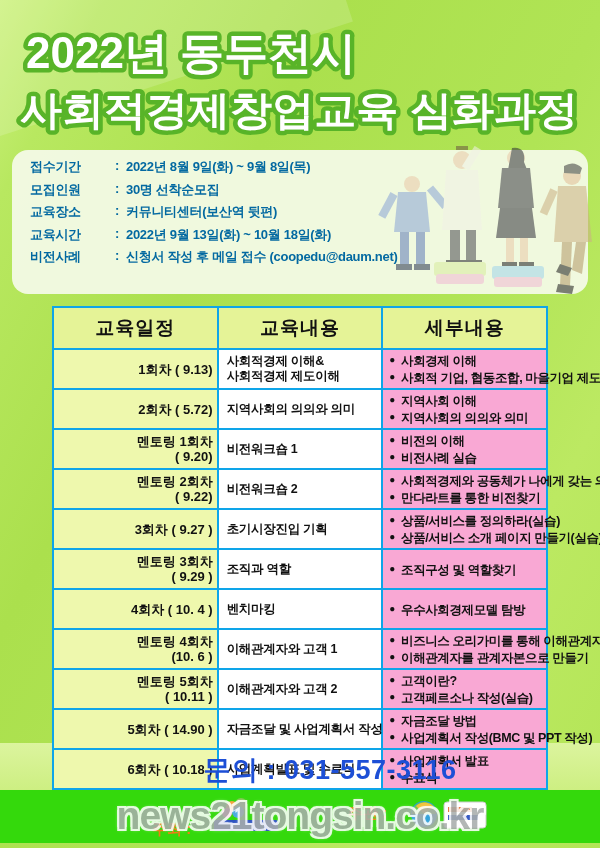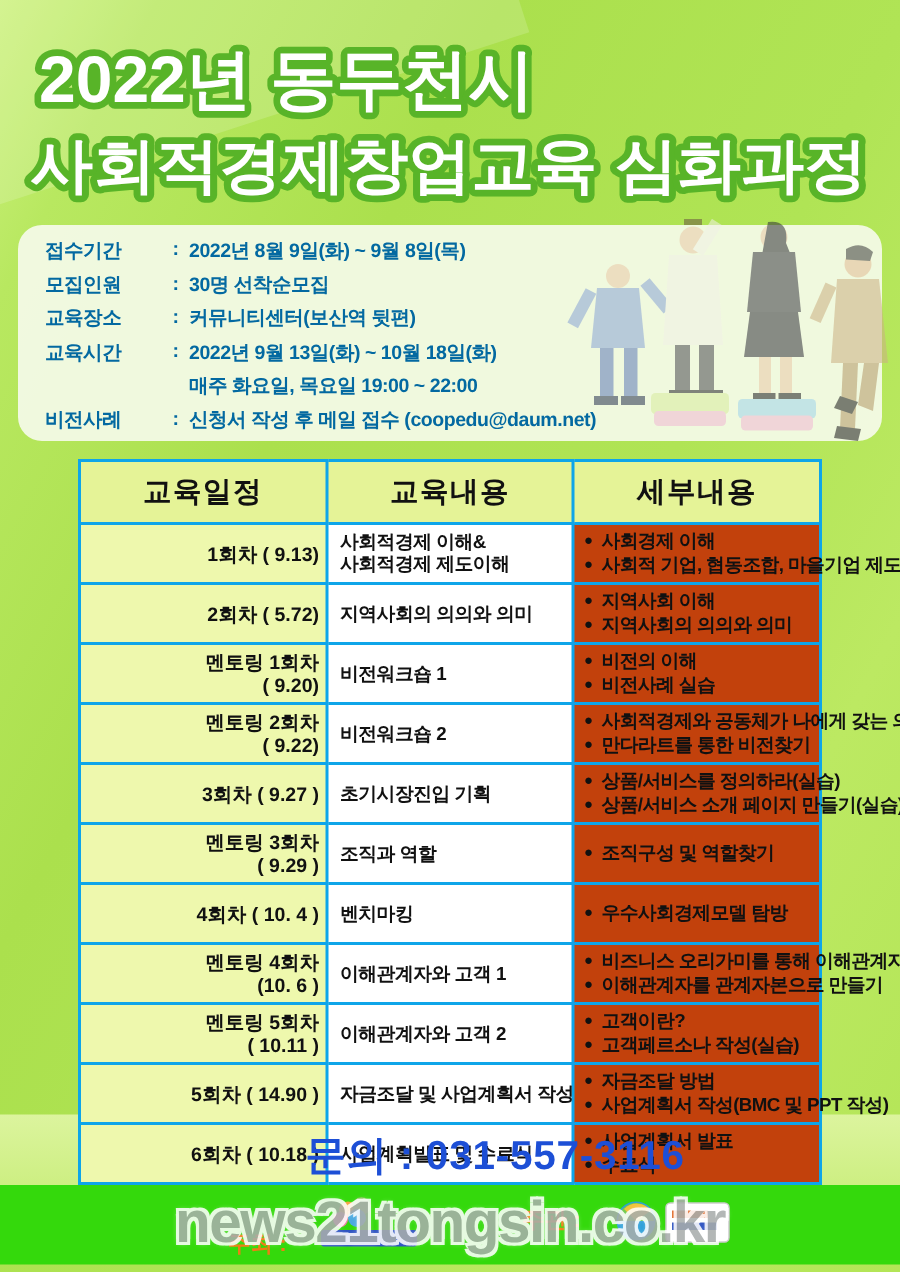--- a/index.html
+++ b/index.html
@@ -38,21 +38,21 @@
   .sched-table th,.sched-table td{border:2px solid #0ea5e9;vertical-align:middle;}
   .sched-table th{
     height:38px;background:#e5f397;font-size:19px;font-weight:bold;color:#111;
     letter-spacing:1px;
   }
   .sched-table td{height:34px;padding:2px 4px;}
   .c-sched{background:#eef8ad;text-align:right;font-size:13px;font-weight:bold;color:#111;}
   .c-sched div{line-height:15px;white-space:nowrap;}
   .c-content{background:#fff;font-size:12.5px;font-weight:bold;color:#111;padding-left:8px !important;}
   .c-content div{line-height:15px;white-space:nowrap;letter-spacing:-0.3px;}
-  .c-details{background:#c2410c;font-size:12.5px;font-weight:bold;color:#111;padding-left:6px !important;}
+  .c-details{background:#f9a8d4;font-size:12.5px;font-weight:bold;color:#111;padding-left:6px !important;}
   .c-details div{line-height:15.5px;white-space:nowrap;letter-spacing:-0.4px;}
   .bullet{font-size:10px;vertical-align:1.5px;margin-right:3px;}
   
   .pale-band{position:absolute;left:0;top:743px;width:600px;height:47px;
     background:linear-gradient(180deg,#dcf49e,#cdef82);z-index:1;}
   .contact{
     position:absolute;left:0;top:752px;width:600px;text-align:center;z-index:5;
     font-size:27px;font-weight:bold;color:#1d4fd6;letter-spacing:0.5px;margin-left:30px;
   }
   .footer-bar{position:absolute;left:0;top:790px;width:600px;height:53px;background:#34d90c;z-index:5;}
@@ -90,25 +90,20 @@
       </div>
       <div class="info-line">
         <span class="info-label">교육장소</span>
         <span class="info-sep">:</span>
         <span class="info-value">커뮤니티센터(보산역 뒷편)</span>
       </div>
       <div class="info-line">
         <span class="info-label">교육시간</span>
         <span class="info-sep">:</span>
         <span class="info-value">2022년 9월 13일(화) ~ 10월 18일(화)</span>
-      </div>
-      <div class="info-line">
-        <span class="info-label"></span>
-        <span class="info-sep"></span>
-        <span class="info-value">매주 화요일, 목요일 19:00 ~ 22:00</span>
       </div>
       <div class="info-line">
         <span class="info-label">비전사례</span>
         <span class="info-sep">:</span>
         <span class="info-value">신청서 작성 후 메일 접수 (coopedu@daum.net)</span>
       </div>
     </div>
 
   <svg class="illu" width="222" height="158" viewBox="0 0 222 158" opacity="0.55">
     <g>

